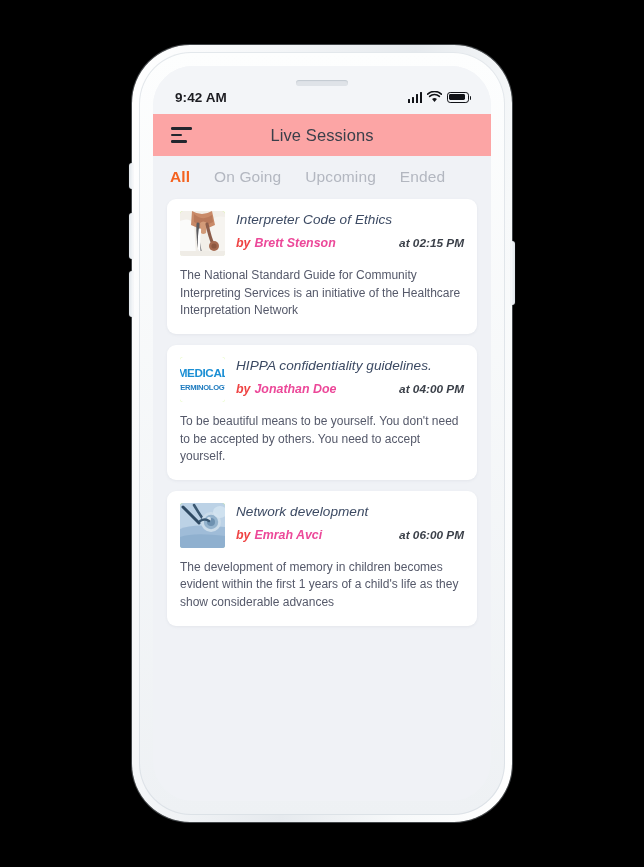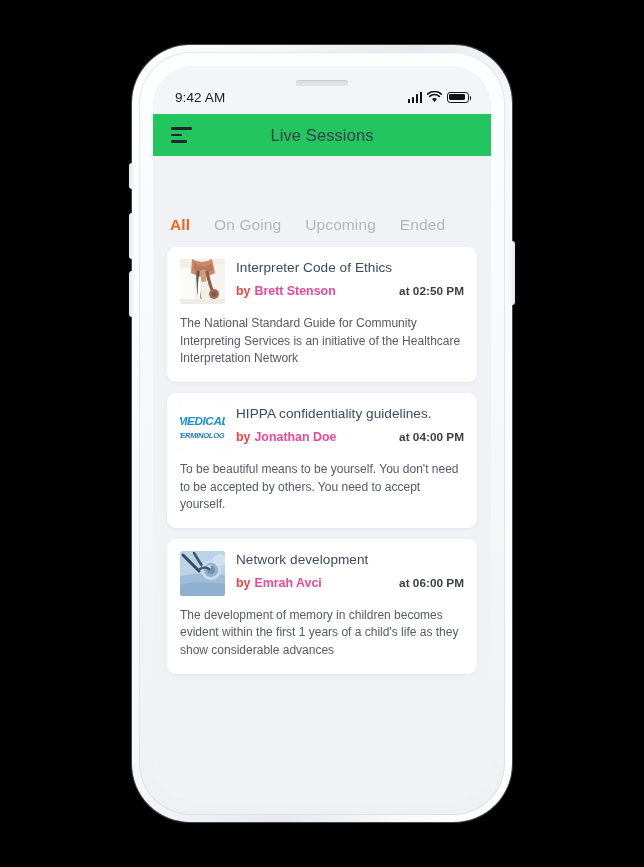--- a/index.html
+++ b/index.html
@@ -86,21 +86,21 @@
     position: relative;
     height: 48px;
     background: #f3f5f8;
     display: flex;
     align-items: center;
     justify-content: space-between;
     padding: 14px 22px 0 22px;
   }
   #clock {
     font-size: 13.5px;
-    font-weight: normal;
+    font-weight: bold;
     color: #1c1c21;
     letter-spacing: 0.1px;
   }
   #status-icons {
     display: flex;
     align-items: center;
     gap: 5px;
   }
   .sig-bars { display: flex; align-items: flex-end; gap: 1.5px; height: 11px; }
   .sig-bars i {
@@ -130,21 +130,21 @@
     position: absolute;
     right: -3.4px; top: 3px;
     width: 1.8px; height: 4.4px;
     background: #111318;
     border-radius: 0 1.4px 1.4px 0;
   }
 
   
   #navbar {
     height: 42px;
-    background: #22c55e;
+    background: #fca5a5;
     display: flex;
     align-items: center;
     padding: 0 18px;
     position: relative;
   }
   #menu-btn {
     width: 22px; height: 16px;
     display: flex; flex-direction: column; justify-content: space-between;
     cursor: pointer;
   }
@@ -173,21 +173,20 @@
     align-items: center;
     padding: 12px 17px 13px 17px;
     gap: 24px;
   }
   .tab {
     font-size: 15.5px;
     color: #b3b7c0;
     cursor: pointer;
     white-space: nowrap;
     letter-spacing: 0.1px;
-    margin-top: 48px;
   }
   .tab.active {
     color: #f4621f;
     font-weight: bold;
   }
 
   
   #list {
     padding: 0 14px;
     display: flex;
@@ -206,25 +205,24 @@
     gap: 11px;
     align-items: flex-start;
   }
   .thumb {
     width: 45px; height: 45px;
     border-radius: 3px;
     flex: 0 0 45px;
     overflow: hidden;
     position: relative;
     background: #bef264;
-    font-style: italic;
   }
   .thumb svg { display: block; width: 100%; height: 100%; }
 
-  .card-meta { flex: 1; min-width: 0; padding-top: 1px; }
+  .card-meta { flex: 1; min-width: 0; padding-top: 1px; font-style: italic; }
   .card-title {
     font-size: 13.6px;
     color: #3c4a63;
     line-height: 1.2;
     margin-bottom: 8px;
     letter-spacing: 0.05px;
   }
   .byline {
     display: flex;
     align-items: baseline;
@@ -317,21 +315,21 @@
                 <circle cx="34" cy="35" r="2.6" fill="#8d5740"></circle>
                 <path d="M20 18 q-2 14 0 27" stroke="#ffffff" stroke-width="2.4" fill="none"></path>
                 <rect x="0" y="40" width="45" height="5" fill="#efece6"></rect>
               </svg>
             </div>
             <div class="card-meta">
               <div class="card-title">Interpreter Code of Ethics</div>
               <div class="byline">
                 <span class="by-label">by</span>
                 <span class="by-name">Brett Stenson</span>
-                <span class="at-time">at 02:50 PM</span>
+                <span class="at-time">at 02:15 PM</span>
               </div>
             </div>
           </div>
           <div class="card-body">The National Standard Guide for Community Interpreting Services is an initiative of the Healthcare Interpretation Network</div>
         </div>
 
         <div class="card">
           <div class="card-head">
             <div class="thumb">
               <svg viewBox="0 0 45 45" preserveAspectRatio="xMidYMid meet">

